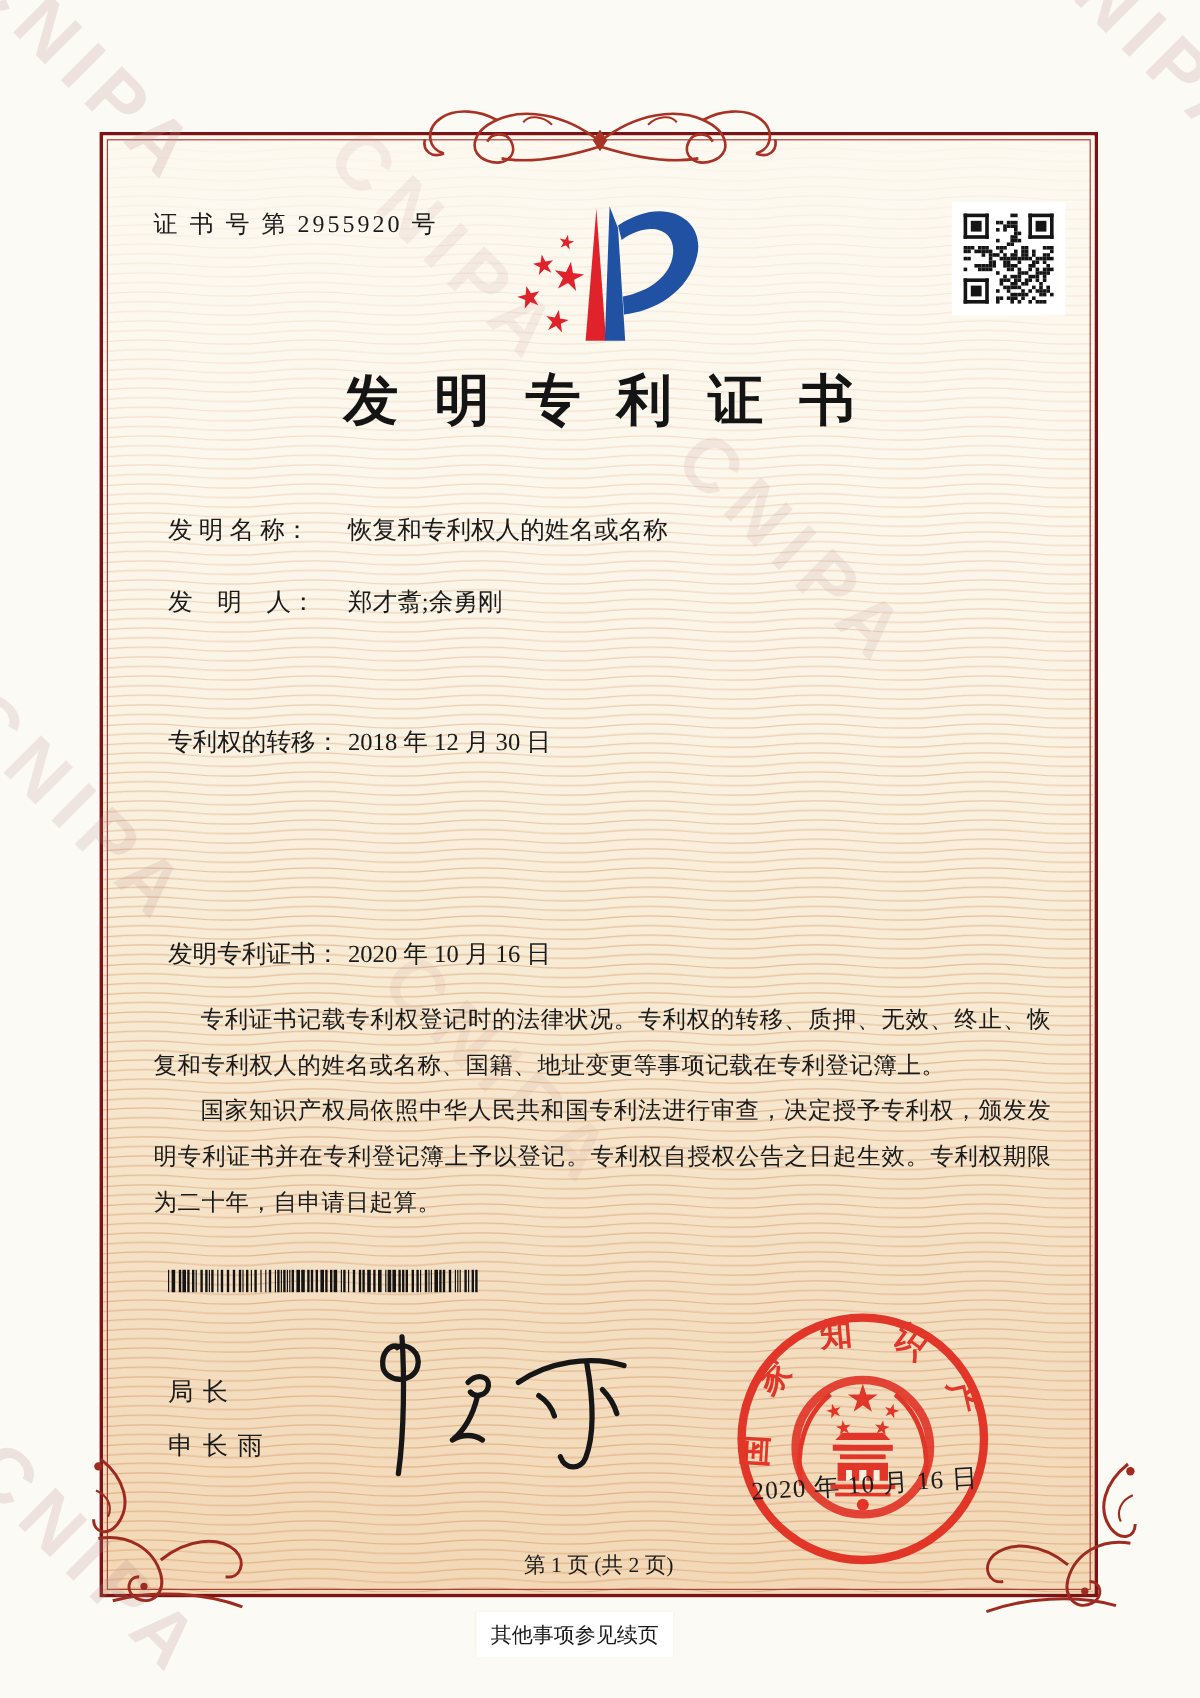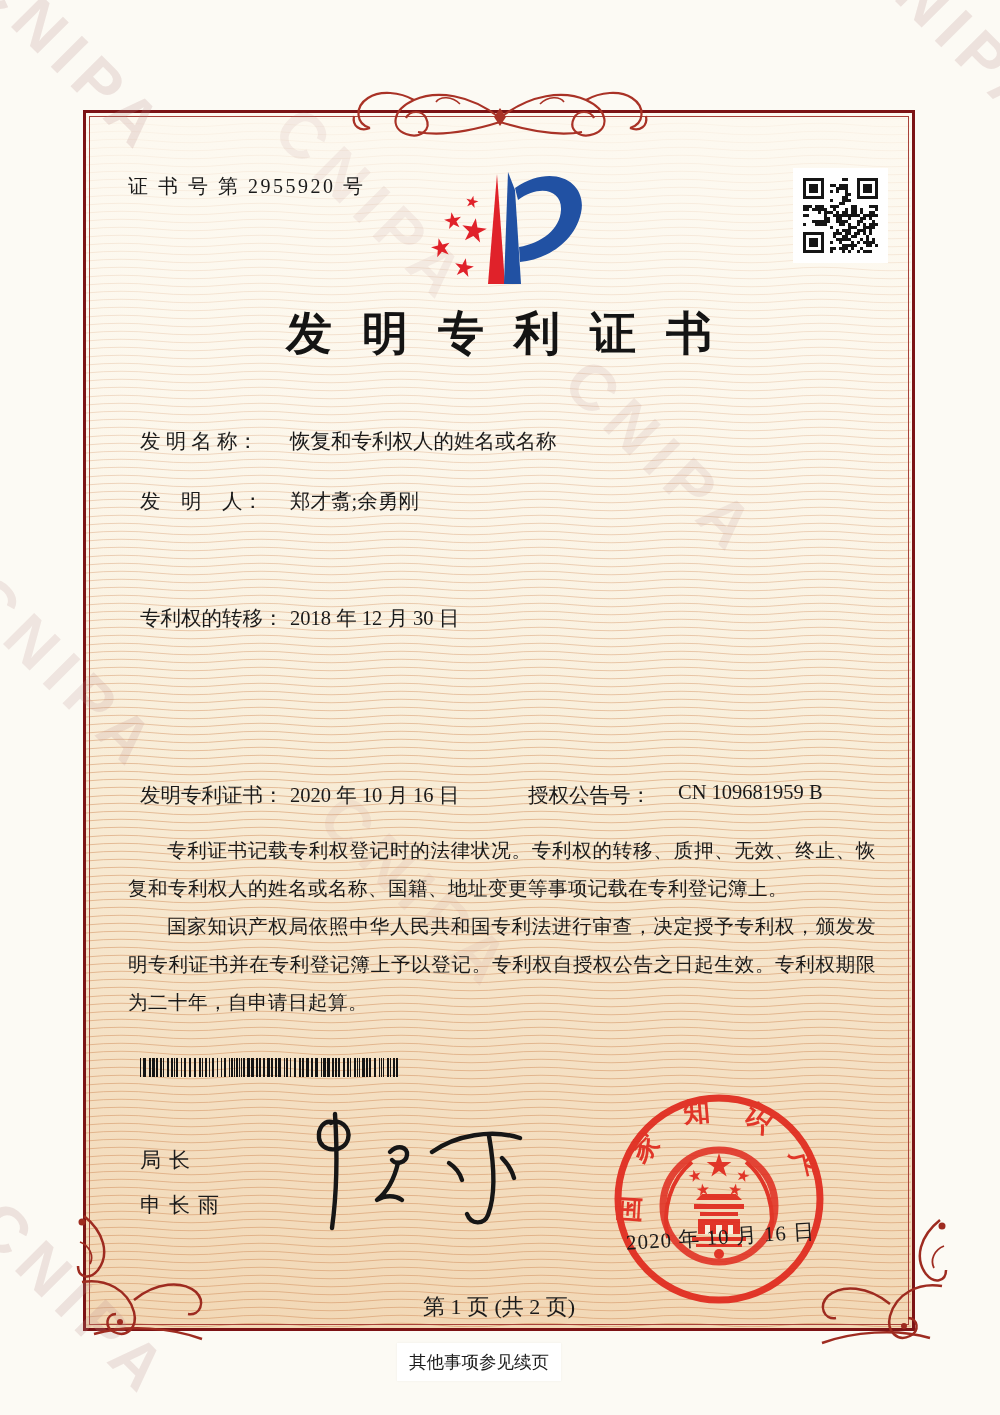--- a/index.html
+++ b/index.html
@@ -33,21 +33,21 @@
   .paras p{margin:0;text-indent:2em;}
   .barcode{position:absolute;left:140px;top:1058px;width:264px;height:19px;font-size:0;
            white-space:nowrap;overflow:hidden;z-index:3;}
   .barcode i{display:inline-block;height:100%;}
   .director-title{position:absolute;left:140px;top:1146px;font-size:21px;letter-spacing:8px;z-index:3;}
   .director-name{position:absolute;left:140px;top:1191px;font-size:21px;letter-spacing:8px;z-index:3;}
   .signature{position:absolute;left:292px;top:1106px;z-index:3;}
   .seal{position:absolute;left:606px;top:1086px;z-index:4;opacity:.93;}
   .seal-date{position:absolute;left:626px;top:1223px;font-size:21px;letter-spacing:1px;color:#1b1b1b;
              transform:rotate(-3.5deg);z-index:5;white-space:nowrap;}
-  .page-footer{position:absolute;left:83px;top:1292px;width:832px;text-align:center;font-size:22px;z-index:3;}
+  .page-footer{position:absolute;left:83px;top:1292px;width:832px;text-align:center;font-size:18px;z-index:3;}
   .note-box{position:absolute;left:397px;top:1343px;width:164px;height:38px;background:#ffffff;
             display:flex;align-items:center;justify-content:center;font-size:17.5px;z-index:3;
             box-shadow:0 0 2px rgba(0,0,0,.06);}
   .ornament{position:absolute;z-index:4;pointer-events:none;}
   .orn-top{left:340px;top:88px;}
   .orn-bl{left:76px;top:1212px;}
   .orn-br{left:778px;top:1216px;}
 </style>
 </head>
 <body>
@@ -338,24 +338,20 @@
     <span class="field-label">发　明　人：</span>
     <span class="field-value">郑才翥;余勇刚</span>
   </div>
   <div class="field-row" style="top:604px">
     <span class="field-label">专利权的转移：</span>
     <span class="field-value">2018 年 12 月 30 日</span>
   </div>
   <div class="field-row" style="top:781px">
     <span class="field-label">发明专利证书：</span>
     <span class="field-value">2020 年 10 月 16 日</span>
-    <span class="field-group2">
-      <span class="field-label">授权公告号：</span>
-      <span class="field-value">CN 109681959 B</span>
-    </span>
   </div>
 
   <div class="paras">
     <p>专利证书记载专利权登记时的法律状况。专利权的转移、质押、无效、终止、恢复和专利权人的姓名或名称、国籍、地址变更等事项记载在专利登记簿上。</p>
     <p>国家知识产权局依照中华人民共和国专利法进行审查，决定授予专利权，颁发发明专利证书并在专利登记簿上予以登记。专利权自授权公告之日起生效。专利权期限为二十年，自申请日起算。</p>
   </div>
 
   <div class="barcode"><i style="width:1px;background:#141414"></i><i style="width:2px;background:transparent"></i><i style="width:3px;background:#141414"></i><i style="width:3px;background:transparent"></i><i style="width:2px;background:#141414"></i><i style="width:1px;background:transparent"></i><i style="width:3px;background:#141414"></i><i style="width:1px;background:transparent"></i><i style="width:2px;background:#141414"></i><i style="width:2px;background:transparent"></i><i style="width:2px;background:#141414"></i><i style="width:1px;background:transparent"></i><i style="width:1px;background:#141414"></i><i style="width:3px;background:transparent"></i><i style="width:2px;background:#141414"></i><i style="width:2px;background:transparent"></i><i style="width:2px;background:#141414"></i><i style="width:1px;background:transparent"></i><i style="width:1px;background:#141414"></i><i style="width:1px;background:transparent"></i><i style="width:2px;background:#141414"></i><i style="width:3px;background:transparent"></i><i style="width:1px;background:#141414"></i><i style="width:2px;background:transparent"></i><i style="width:2px;background:#141414"></i><i style="width:3px;background:transparent"></i><i style="width:2px;background:#141414"></i><i style="width:3px;background:transparent"></i><i style="width:2px;background:#141414"></i><i style="width:3px;background:transparent"></i><i style="width:2px;background:#141414"></i><i style="width:1px;background:transparent"></i><i style="width:1px;background:#141414"></i><i style="width:2px;background:transparent"></i><i style="width:2px;background:#141414"></i><i style="width:2px;background:transparent"></i><i style="width:1px;background:#141414"></i><i style="width:2px;background:transparent"></i><i style="width:2px;background:#141414"></i><i style="width:3px;background:transparent"></i><i style="width:1px;background:#141414"></i><i style="width:3px;background:transparent"></i><i style="width:1px;background:#141414"></i><i style="width:2px;background:transparent"></i><i style="width:2px;background:#141414"></i><i style="width:3px;background:transparent"></i><i style="width:1px;background:#141414"></i><i style="width:1px;background:transparent"></i><i style="width:2px;background:#141414"></i><i style="width:1px;background:transparent"></i><i style="width:1px;background:#141414"></i><i style="width:1px;background:transparent"></i><i style="width:2px;background:#141414"></i><i style="width:1px;background:transparent"></i><i style="width:1px;background:#141414"></i><i style="width:1px;background:transparent"></i><i style="width:1px;background:#141414"></i><i style="width:1px;background:transparent"></i><i style="width:2px;background:#141414"></i><i style="width:2px;background:transparent"></i><i style="width:3px;background:#141414"></i><i style="width:1px;background:transparent"></i><i style="width:3px;background:#141414"></i><i style="width:2px;background:transparent"></i><i style="width:2px;background:#141414"></i><i style="width:1px;background:transparent"></i><i style="width:2px;background:#141414"></i><i style="width:2px;background:transparent"></i><i style="width:2px;background:#141414"></i><i style="width:2px;background:transparent"></i><i style="width:3px;background:#141414"></i><i style="width:1px;background:transparent"></i><i style="width:2px;background:#141414"></i><i style="width:2px;background:transparent"></i><i style="width:2px;background:#141414"></i><i style="width:1px;background:transparent"></i><i style="width:3px;background:#141414"></i><i style="width:3px;background:transparent"></i><i style="width:1px;background:#141414"></i><i style="width:1px;background:transparent"></i><i style="width:2px;background:#141414"></i><i style="width:2px;background:transparent"></i><i style="width:1px;background:#141414"></i><i style="width:3px;background:transparent"></i><i style="width:2px;background:#141414"></i><i style="width:3px;background:transparent"></i><i style="width:2px;background:#141414"></i><i style="width:1px;background:transparent"></i><i style="width:2px;background:#141414"></i><i style="width:2px;background:transparent"></i><i style="width:3px;background:#141414"></i><i style="width:2px;background:transparent"></i><i style="width:2px;background:#141414"></i><i style="width:2px;background:transparent"></i><i style="width:3px;background:#141414"></i><i style="width:3px;background:transparent"></i><i style="width:1px;background:#141414"></i><i style="width:1px;background:transparent"></i><i style="width:3px;background:#141414"></i><i style="width:1px;background:transparent"></i><i style="width:3px;background:#141414"></i><i style="width:2px;background:transparent"></i><i style="width:2px;background:#141414"></i><i style="width:1px;background:transparent"></i><i style="width:2px;background:#141414"></i><i style="width:1px;background:transparent"></i><i style="width:2px;background:#141414"></i><i style="width:3px;background:transparent"></i><i style="width:2px;background:#141414"></i><i style="width:2px;background:transparent"></i><i style="width:2px;background:#141414"></i><i style="width:1px;background:transparent"></i><i style="width:1px;background:#141414"></i><i style="width:3px;background:transparent"></i><i style="width:2px;background:#141414"></i><i style="width:1px;background:transparent"></i><i style="width:1px;background:#141414"></i><i style="width:1px;background:transparent"></i><i style="width:1px;background:#141414"></i><i style="width:2px;background:transparent"></i><i style="width:3px;background:#141414"></i><i style="width:1px;background:transparent"></i><i style="width:2px;background:#141414"></i><i style="width:1px;background:transparent"></i><i style="width:2px;background:#141414"></i><i style="width:3px;background:transparent"></i><i style="width:2px;background:#141414"></i><i style="width:3px;background:transparent"></i><i style="width:1px;background:#141414"></i><i style="width:1px;background:transparent"></i><i style="width:1px;background:#141414"></i><i style="width:1px;background:transparent"></i><i style="width:1px;background:#141414"></i><i style="width:3px;background:transparent"></i><i style="width:2px;background:#141414"></i><i style="width:1px;background:transparent"></i><i style="width:1px;background:#141414"></i><i style="width:2px;background:transparent"></i><i style="width:2px;background:#141414"></i><i style="width:1px;background:transparent"></i><i style="width:2px;background:#141414"></i></div>
 
   <div class="director-title">局长</div>

